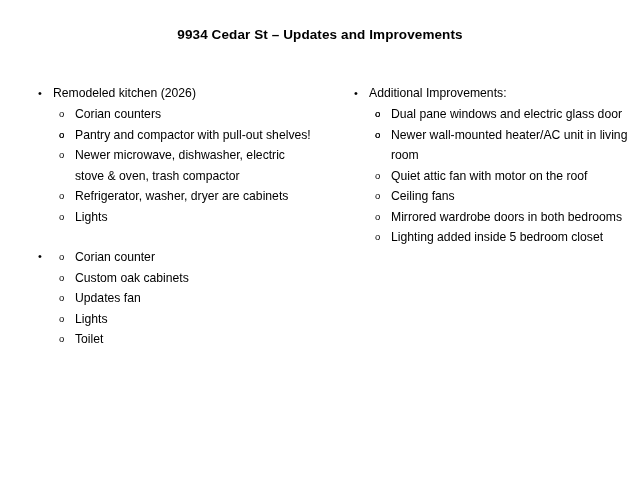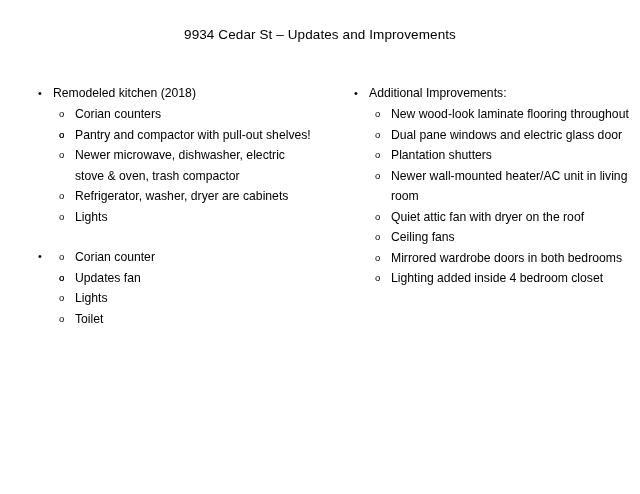--- a/index.html
+++ b/index.html
@@ -20,21 +20,21 @@
     height: 494px;
     box-sizing: border-box;
   }
   .slide-title {
     position: absolute;
     top: 27px;
     left: 0;
     width: 640px;
     text-align: center;
     font-size: 13.5px;
-    font-weight: normal;
+    font-weight: bold;
     letter-spacing: 0.1px;
   }
   .columns {
     position: absolute;
     top: 84px;
     left: 0;
     width: 640px;
     display: flex;
     flex-direction: row;
     align-items: flex-start;
@@ -100,21 +100,21 @@
 
   <div class="slide-title">9934 Cedar St – Updates and Improvements</div>
 
   <div class="columns">
 
     <div class="col col-left">
       <ul class="lvl1">
 
         <li class="bullet1">
           <span class="b1-marker">•</span>
-          <span>Remodeled kitchen (2018)</span>
+          <span>Remodeled kitchen (2026)</span>
           <ul class="lvl2">
             <li class="bullet2">
               <span class="b2-marker">o</span>
               <span>Corian counters</span>
             </li>
             <li class="bullet2">
               <span class="b2-marker">o</span>
             </li>
             <li class="bullet2">
               <span class="b2-marker">o</span>
@@ -139,20 +139,21 @@
 
         <li class="bullet1">
           <span class="b1-marker">•</span>
           <ul class="lvl2">
             <li class="bullet2">
               <span class="b2-marker">o</span>
               <span>Corian counter</span>
             </li>
             <li class="bullet2">
               <span class="b2-marker">o</span>
+              <span>Custom oak cabinets</span>
             </li>
             <li class="bullet2">
               <span class="b2-marker">o</span>
               <span>Updates fan</span>
             </li>
             <li class="bullet2">
               <span class="b2-marker">o</span>
               <span>Lights</span>
             </li>
             <li class="bullet2">
@@ -166,49 +167,47 @@
     </div>
 
     <div class="col col-right">
       <ul class="lvl1">
         <li class="bullet1">
           <span class="b1-marker">•</span>
           <span>Additional Improvements:</span>
           <ul class="lvl2">
             <li class="bullet2">
               <span class="b2-marker">o</span>
-              <span>New wood-look laminate flooring throughout</span>
             </li>
             <li class="bullet2">
               <span class="b2-marker">o</span>
               <span>Dual pane windows and electric glass door</span>
             </li>
             <li class="bullet2">
               <span class="b2-marker">o</span>
-              <span>Plantation shutters</span>
             </li>
             <li class="bullet2">
               <span class="b2-marker">o</span>
               <span>Newer wall-mounted heater/AC unit in living room</span>
             </li>
             <li class="bullet2">
               <span class="b2-marker">o</span>
-              <span>Quiet attic fan with dryer on the roof</span>
+              <span>Quiet attic fan with motor on the roof</span>
             </li>
             <li class="bullet2">
               <span class="b2-marker">o</span>
               <span>Ceiling fans</span>
             </li>
             <li class="bullet2">
               <span class="b2-marker">o</span>
               <span>Mirrored wardrobe doors in both bedrooms</span>
             </li>
             <li class="bullet2">
               <span class="b2-marker">o</span>
-              <span>Lighting added inside 4 bedroom closet</span>
+              <span>Lighting added inside 5 bedroom closet</span>
             </li>
           </ul>
         </li>
       </ul>
     </div>
 
   </div>
 </div>
 
 </body></html>

